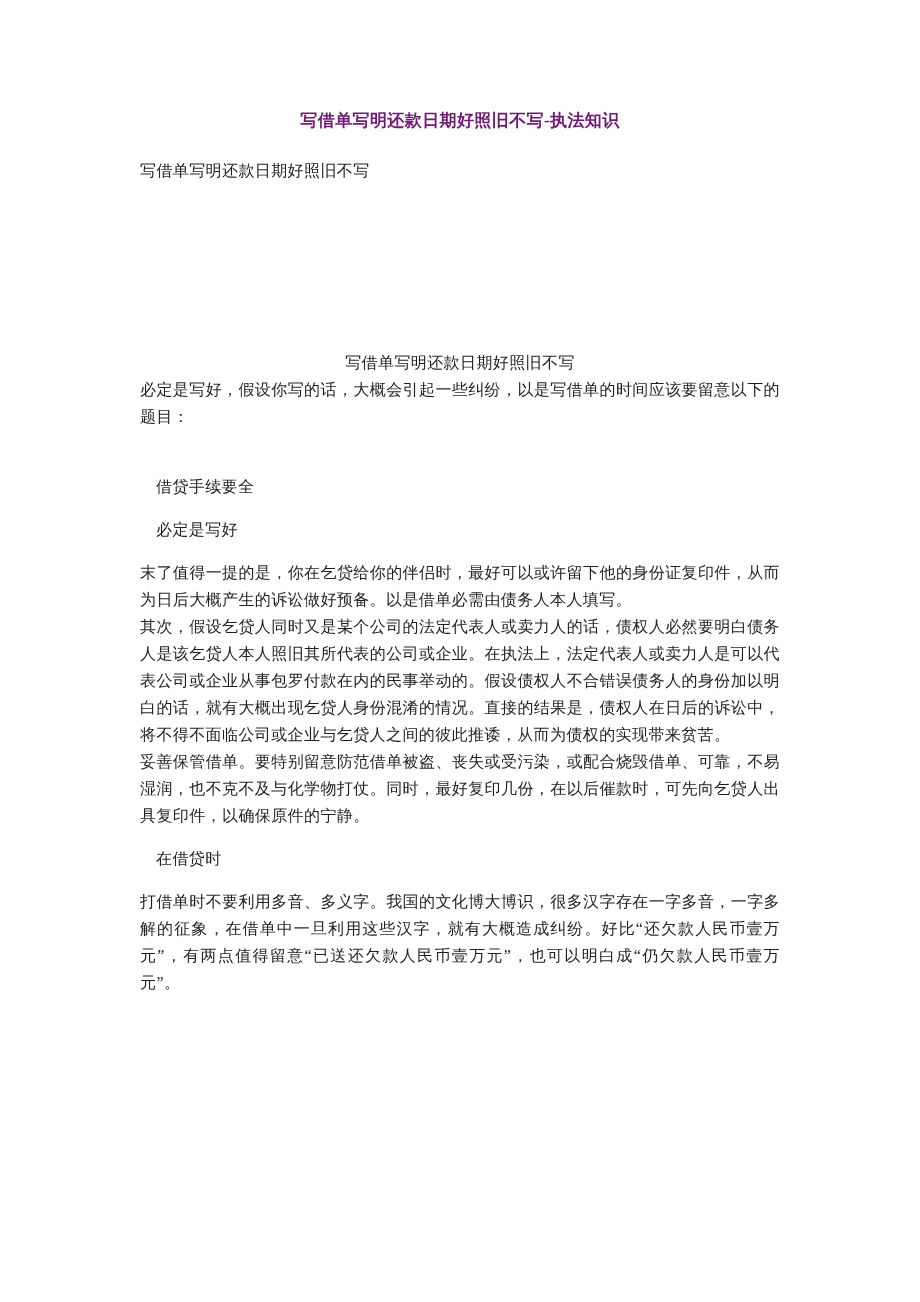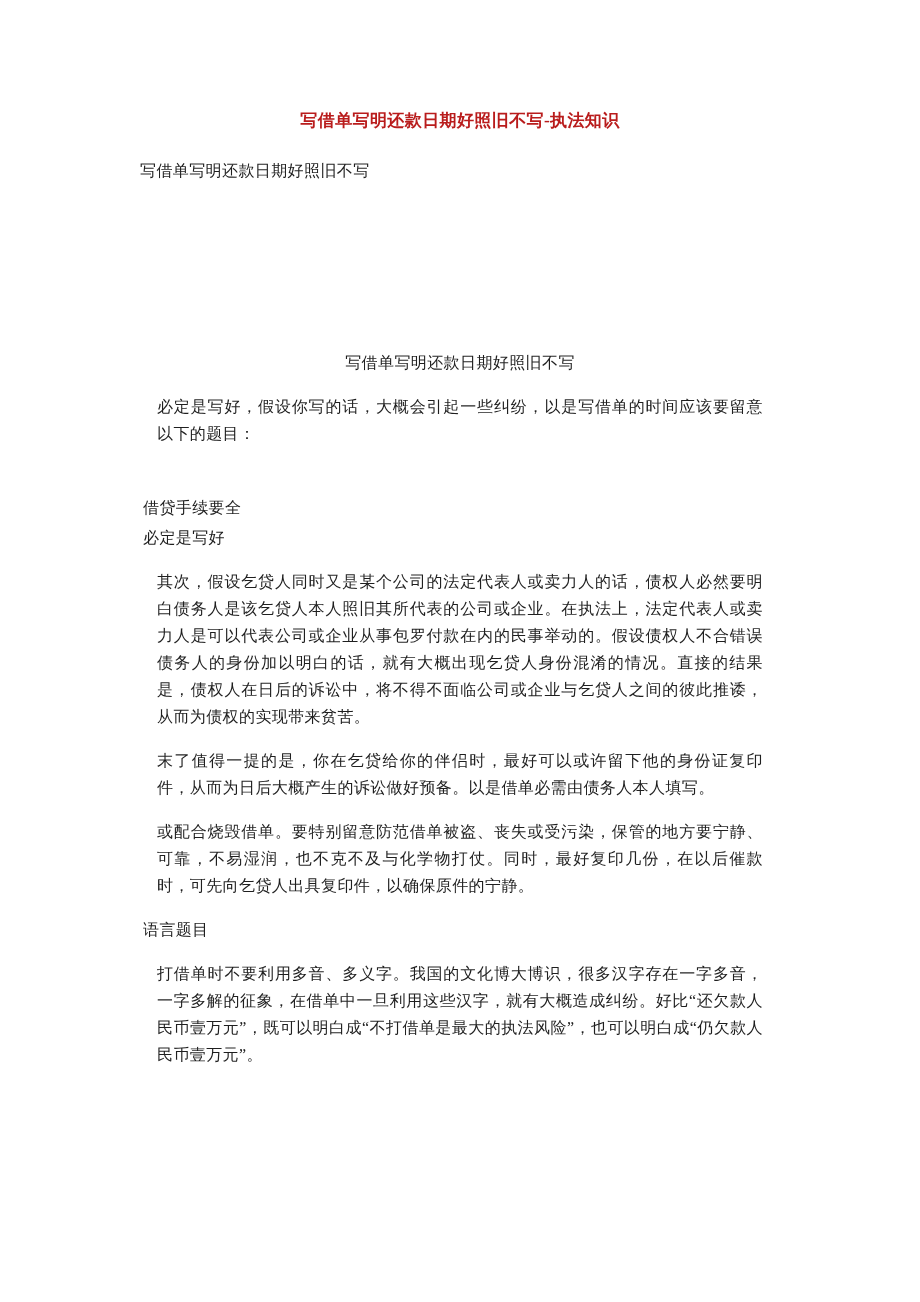--- a/index.html
+++ b/index.html
@@ -16,21 +16,21 @@
     font-family: "Liberation Serif", "DejaVu Serif", serif;
     color: #1f1f1f;
   }
   .doc-title {
     padding-top: 106px;
     text-align: center;
     font-size: 17px;
     font-weight: bold;
     line-height: 30px;
     letter-spacing: 0.4px;
-    color: #b91c1c;
+    color: #701a75;
   }
   .doc-subtitle {
     margin: 20px 140px 0 140px;
     font-size: 16px;
     line-height: 30px;
     letter-spacing: 0.4px;
   }
   .article {
     margin: 163px 140px 0 140px;
     width: 640px;
@@ -38,26 +38,26 @@
     line-height: 27px;
     letter-spacing: 0.4px;
   }
   .article-heading {
     text-align: center;
     font-size: 16px;
     font-weight: normal;
     margin: 0;
   }
   .para {
-    margin: 17px;
+    margin: 0;
     text-align: justify;
     text-justify: inter-ideograph;
   }
   .section-heading {
-    margin: 3px;
+    margin: 16px;
     font-size: 16px;
     font-weight: normal;
   }
   .blank-line {
     height: 27px;
   }
 </style>
 </head>
 <body>
 
@@ -70,21 +70,21 @@
   <div class="article">
     <div class="article-heading">写借单写明还款日期好照旧不写</div>
 
     <p class="para">必定是写好，假设你写的话，大概会引起一些纠纷，以是写借单的时间应该要留意以下的题目：</p>
 
     <div class="blank-line"></div>
 
     <div id="blocks">
         <div class="section-heading">借贷手续要全</div>
         <div class="section-heading">必定是写好</div>
+        <p class="para">末了值得一提的是，你在乞贷给你的伴侣时，最好可以或许留下他的身份证复印件，从而为日后大概产生的诉讼做好预备。以是借单必需由债务人本人填写。</p>
         <p class="para">其次，假设乞贷人同时又是某个公司的法定代表人或卖力人的话，债权人必然要明白债务人是该乞贷人本人照旧其所代表的公司或企业。在执法上，法定代表人或卖力人是可以代表公司或企业从事包罗付款在内的民事举动的。假设债权人不合错误债务人的身份加以明白的话，就有大概出现乞贷人身份混淆的情况。直接的结果是，债权人在日后的诉讼中，将不得不面临公司或企业与乞贷人之间的彼此推诿，从而为债权的实现带来贫苦。</p>
-        <p class="para">末了值得一提的是，你在乞贷给你的伴侣时，最好可以或许留下他的身份证复印件，从而为日后大概产生的诉讼做好预备。以是借单必需由债务人本人填写。</p>
-        <p class="para">或配合烧毁借单。要特别留意防范借单被盗、丧失或受污染，保管的地方要宁静、可靠，不易湿润，也不克不及与化学物打仗。同时，最好复印几份，在以后催款时，可先向乞贷人出具复印件，以确保原件的宁静。</p>
-        <div class="section-heading">语言题目</div>
-        <p class="para">打借单时不要利用多音、多义字。我国的文化博大博识，很多汉字存在一字多音，一字多解的征象，在借单中一旦利用这些汉字，就有大概造成纠纷。好比“还欠款人民币壹万元”，既可以明白成“不打借单是最大的执法风险”，也可以明白成“仍欠款人民币壹万元”。</p>
+        <p class="para">妥善保管借单。要特别留意防范借单被盗、丧失或受污染，或配合烧毁借单、可靠，不易湿润，也不克不及与化学物打仗。同时，最好复印几份，在以后催款时，可先向乞贷人出具复印件，以确保原件的宁静。</p>
+        <div class="section-heading">在借贷时</div>
+        <p class="para">打借单时不要利用多音、多义字。我国的文化博大博识，很多汉字存在一字多音，一字多解的征象，在借单中一旦利用这些汉字，就有大概造成纠纷。好比“还欠款人民币壹万元”，有两点值得留意“已送还欠款人民币壹万元”，也可以明白成“仍欠款人民币壹万元”。</p>
       </div>
   </div>
 
 </div>
 
 </body></html>

